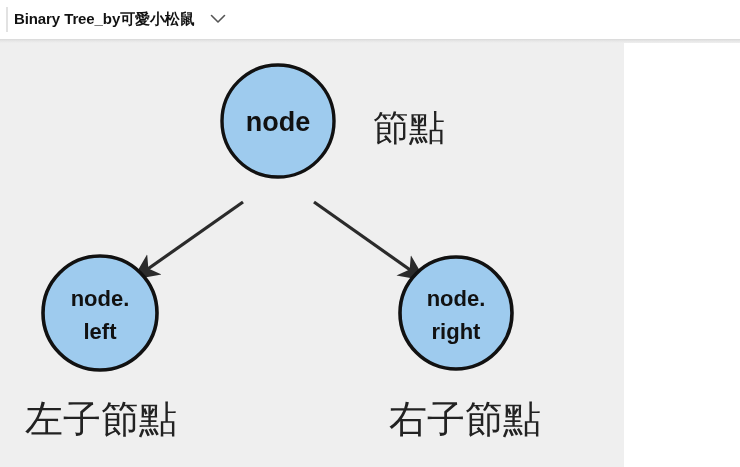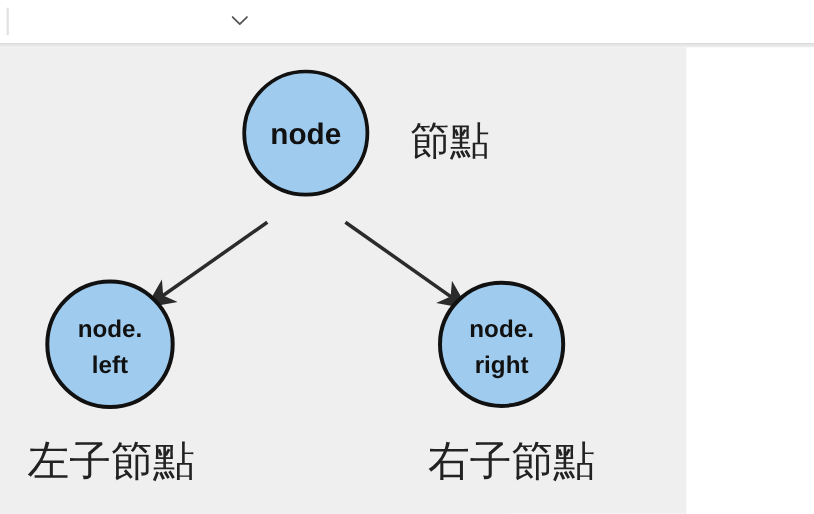--- a/index.html
+++ b/index.html
@@ -119,20 +119,21 @@
   .cjk-annot-bottom { font-size: 38px; }
 </style>
 </head>
 <body>
 
 <div id="app">
 
   <div class="header">
     <div class="header-divider"></div>
 
+    <div class="doc-title">Binary Tree_by可愛小松鼠</div>
 
     <div class="chevron-btn">
       <span>
         <svg width="16" height="10" viewBox="0 0 16 10" aria-hidden="true">
           <path d="M1.5 1.5 L8 8 L14.5 1.5" fill="none" stroke="#555555" stroke-width="1.6" stroke-linecap="round" stroke-linejoin="round"></path>
         </svg>
       </span>
     </div>
   </div>
   <div class="header-shadow"></div>

